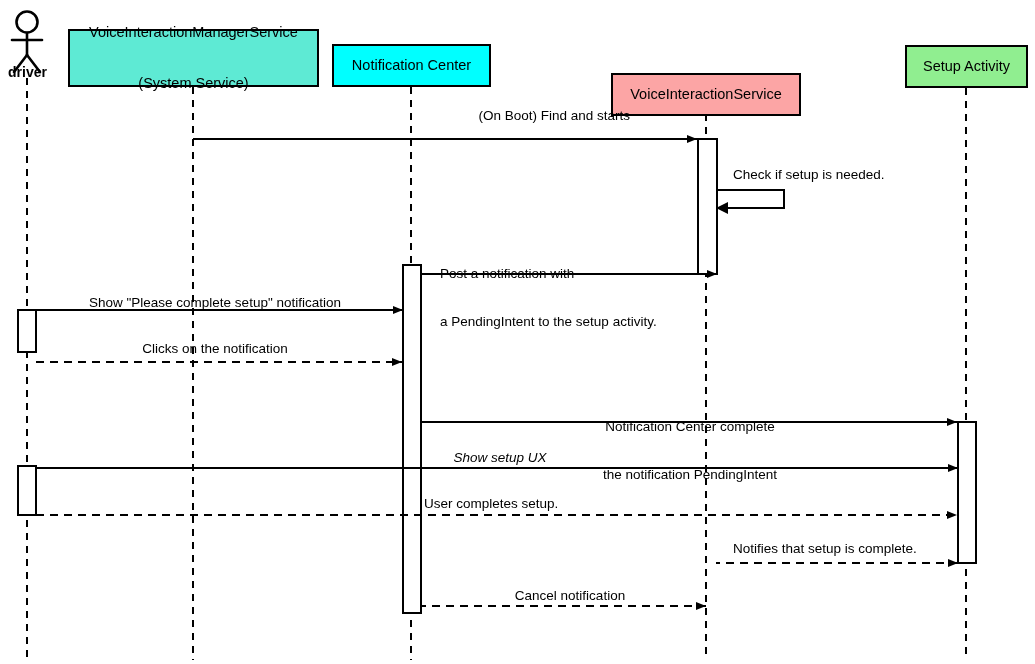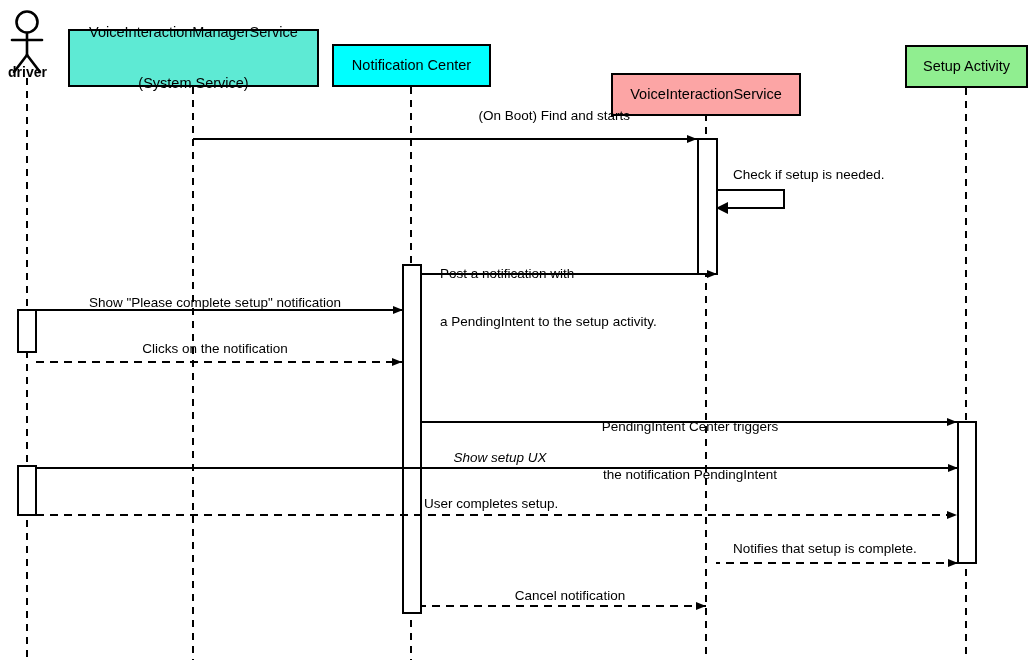--- a/index.html
+++ b/index.html
@@ -146,21 +146,21 @@
   <div class="lbl msg-label" style="left:440px; top:234px; width:340px;">
     <div>Post a notification with</div>
     <div>a PendingIntent to the setup activity.</div>
   </div>
 
   <div class="lbl msg-label center" style="left:55px; top:295px; width:320px;">Show "Please complete setup" notification</div>
 
   <div class="lbl msg-label center" style="left:55px; top:341px; width:320px;">Clicks on the notification</div>
 
   <div class="lbl msg-label center" style="left:500px; top:387px; width:380px;">
-    <div>PendingIntent Center triggers</div>
+    <div>Notification Center complete</div>
     <div>the notification PendingIntent</div>
   </div>
 
   <div class="lbl msg-label center" style="left:350px; top:450px; width:300px;font-style:italic;">Show setup UX</div>
 
   <div class="lbl msg-label" style="left:424px; top:496px; width:300px;">User completes setup.</div>
 
   <div class="lbl msg-label" style="left:733px; top:541px; width:300px;">Notifies that setup is complete.</div>
 
   <div class="lbl msg-label center" style="left:430px; top:588px; width:280px;">Cancel notification</div>

